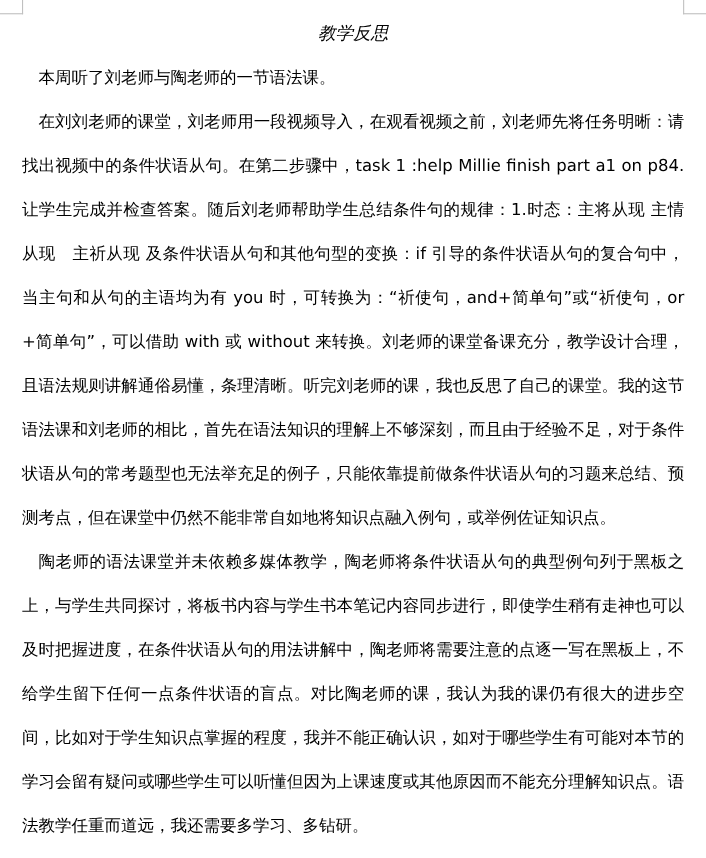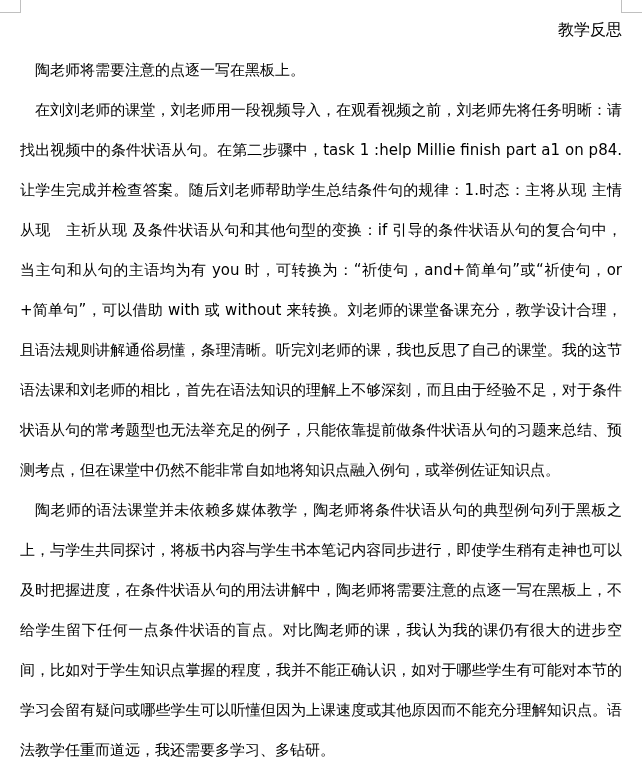--- a/index.html
+++ b/index.html
@@ -40,35 +40,36 @@
     width: 602px;
     font-size: 15px;
     line-height: 40px;
     text-align: justify;
     letter-spacing: 0;
   }
   .doc-title {
     margin: 0;
     font-size: 16px;
     font-weight: 400;
-    text-align: right;
+    text-align: center;
     line-height: 40px;
+    font-style: italic;
   }
   .doc-paragraph {
     margin: 0;
     text-indent: 15px;
     word-break: break-all;
   }
 </style>
 </head>
 <body>
 
 <div class="page">
   <div class="crop-mark tl"></div>
   <div class="crop-mark tr"></div>
 
   <div class="text-area">
     <h1 class="doc-title">教学反思</h1>
-    <p class="doc-paragraph">陶老师将需要注意的点逐一写在黑板上。</p>
+    <p class="doc-paragraph">本周听了刘老师与陶老师的一节语法课。</p>
     <p class="doc-paragraph">在刘刘老师的课堂，刘老师用一段视频导入，在观看视频之前，刘老师先将任务明晰：请找出视频中的条件状语从句。在第二步骤中，task 1 :help Millie finish part a1 on p84.让学生完成并检查答案。随后刘老师帮助学生总结条件句的规律：1.时态：主将从现 主情从现　主祈从现 及条件状语从句和其他句型的变换：if 引导的条件状语从句的复合句中，当主句和从句的主语均为有 you 时，可转换为：“祈使句，and+简单句”或“祈使句，or+简单句”，可以借助 with 或 without 来转换。刘老师的课堂备课充分，教学设计合理，且语法规则讲解通俗易懂，条理清晰。听完刘老师的课，我也反思了自己的课堂。我的这节语法课和刘老师的相比，首先在语法知识的理解上不够深刻，而且由于经验不足，对于条件状语从句的常考题型也无法举充足的例子，只能依靠提前做条件状语从句的习题来总结、预测考点，但在课堂中仍然不能非常自如地将知识点融入例句，或举例佐证知识点。</p>
     <p class="doc-paragraph">陶老师的语法课堂并未依赖多媒体教学，陶老师将条件状语从句的典型例句列于黑板之上，与学生共同探讨，将板书内容与学生书本笔记内容同步进行，即使学生稍有走神也可以及时把握进度，在条件状语从句的用法讲解中，陶老师将需要注意的点逐一写在黑板上，不给学生留下任何一点条件状语的盲点。对比陶老师的课，我认为我的课仍有很大的进步空间，比如对于学生知识点掌握的程度，我并不能正确认识，如对于哪些学生有可能对本节的学习会留有疑问或哪些学生可以听懂但因为上课速度或其他原因而不能充分理解知识点。语法教学任重而道远，我还需要多学习、多钻研。</p>
   </div>
 </div>
 
 </body></html>

